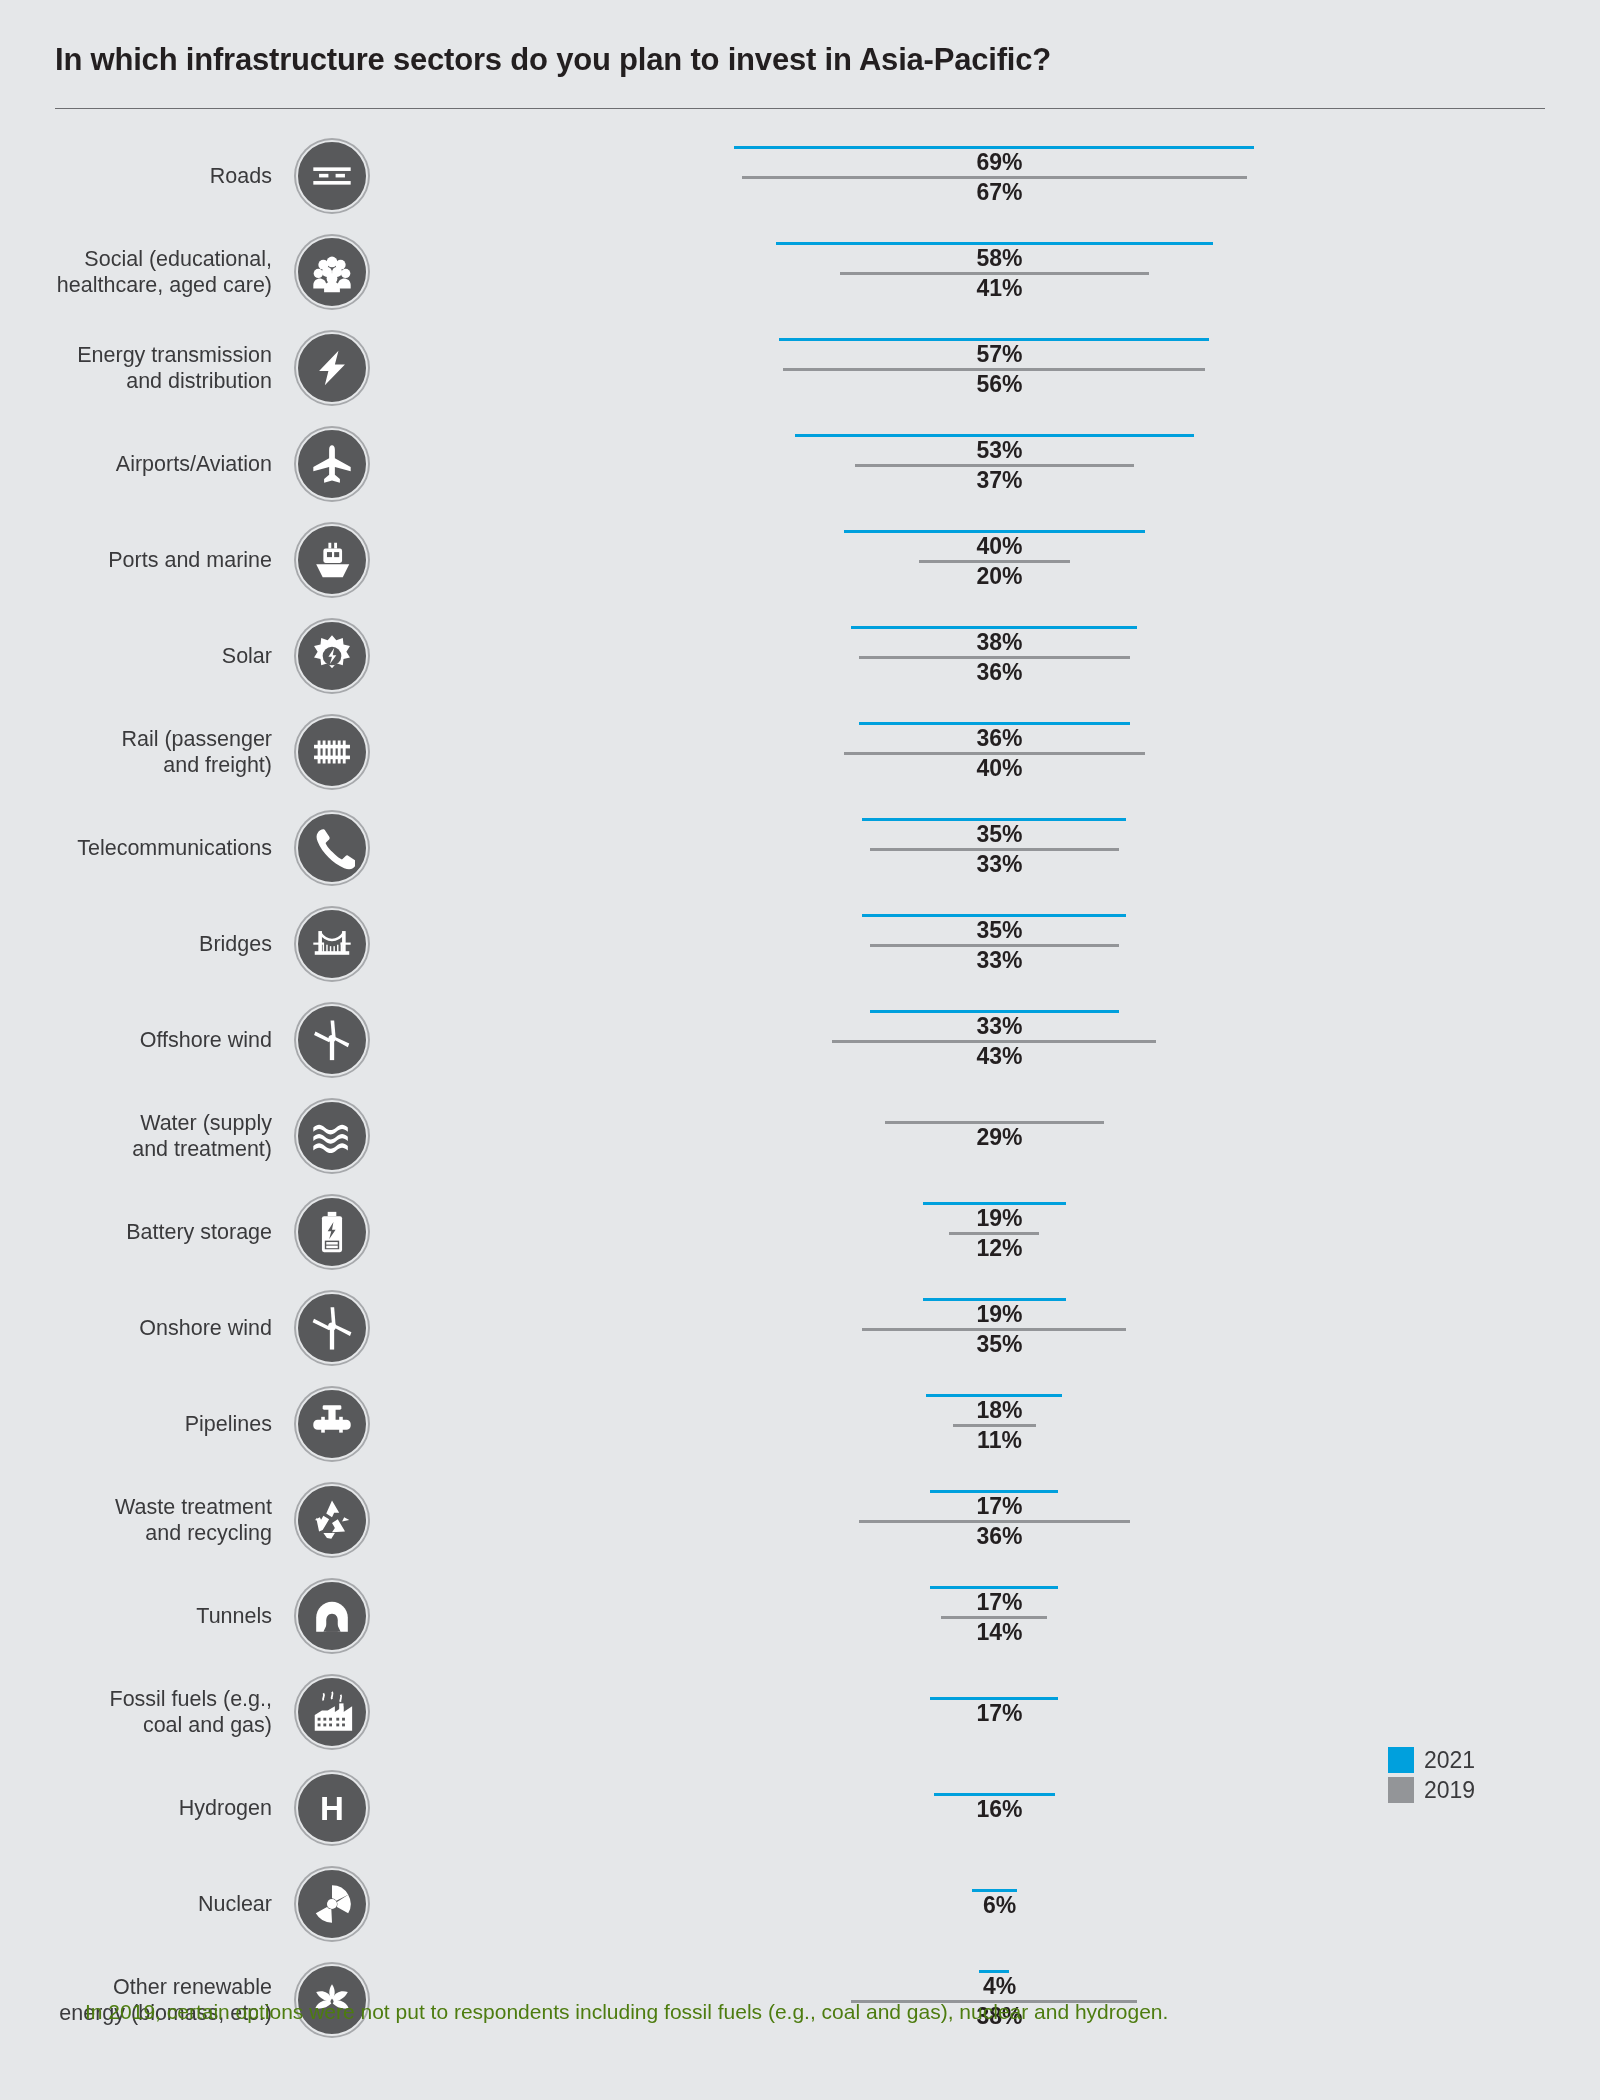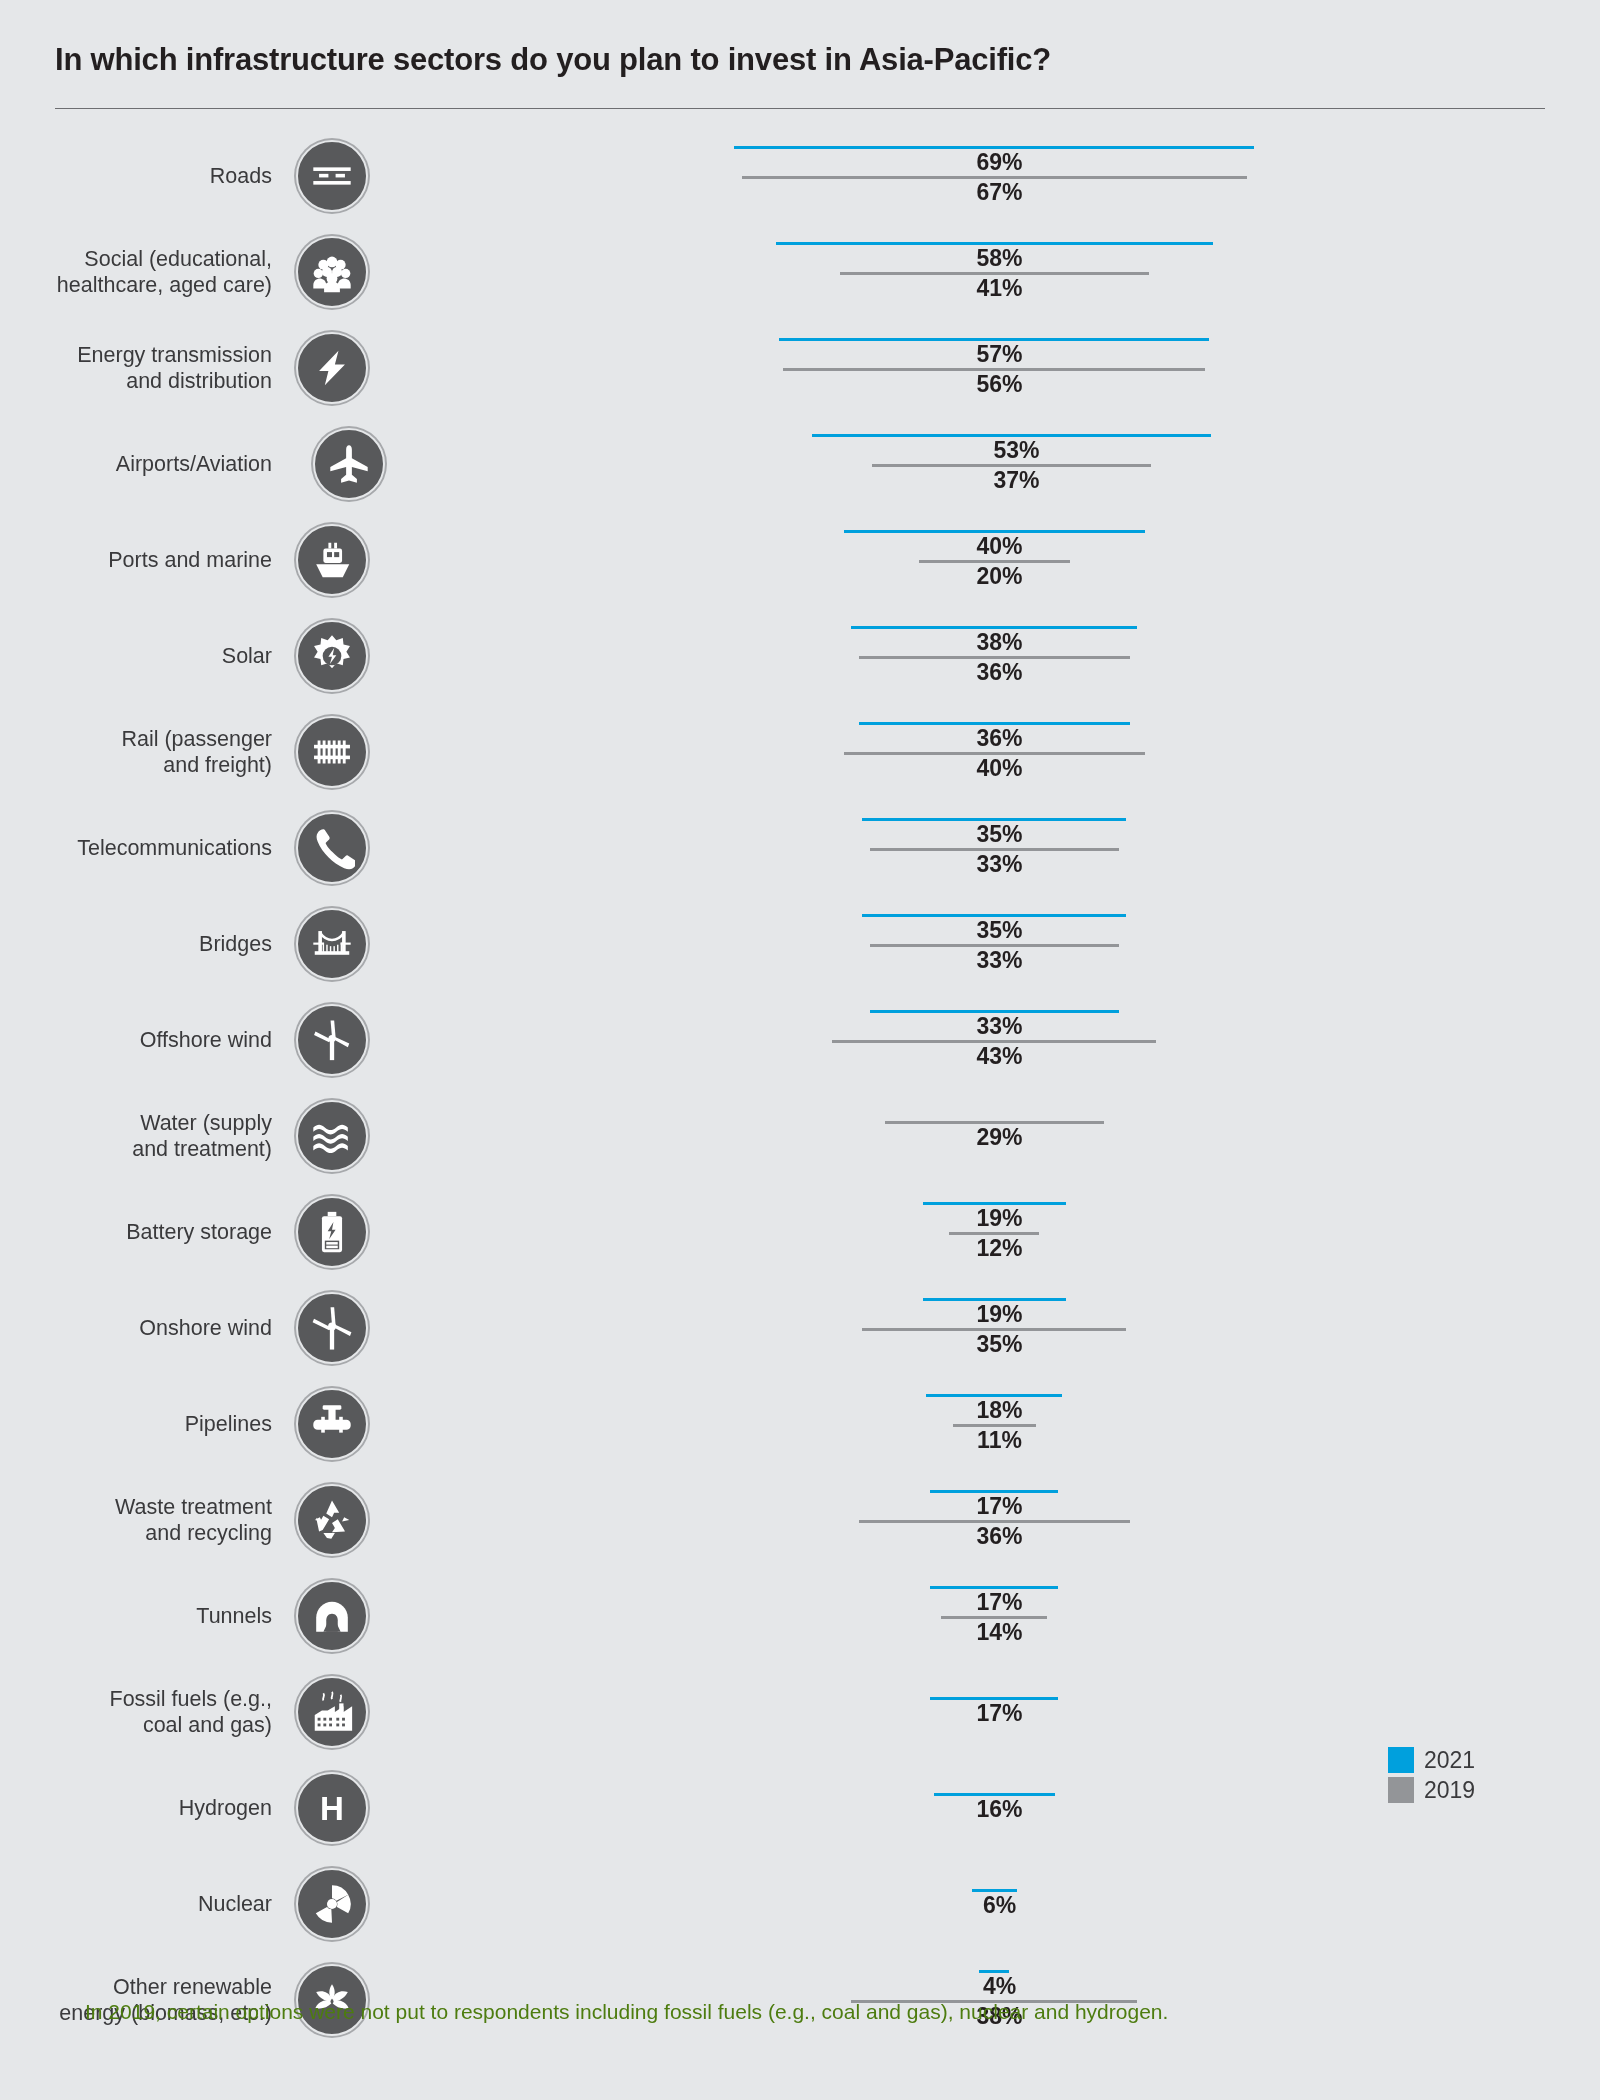--- a/index.html
+++ b/index.html
@@ -204,21 +204,21 @@
           <div class="barline">
             <div class="bar y2021" style="width: 430px;"></div>
             <div class="bar-value">57%</div>
           </div>
           <div class="barline">
             <div class="bar y2019" style="width: 422px;"></div>
             <div class="bar-value">56%</div>
           </div>
         </div>
       </div>
-      <div class="row" style="height: 96px; gap: 17px;">
+      <div class="row" style="height: 96px;">
         <div class="label">Airports/Aviation</div>
         <div class="iconwrap">
           <div class="icon-circle">
             <svg width="46" height="46" viewBox="0 0 64 64" fill="#ffffff">
               <path d="M32 6c2.4 0 4 2.6 4 6v12l22 12v6l-22-6v11l7 6v5l-11-3-11 3v-5l7-6V36L6 42v-6l22-12V12c0-3.4 1.6-6 4-6z"></path>
             </svg>
           </div>
         </div>
         <div class="bars">
           <div class="barline">

